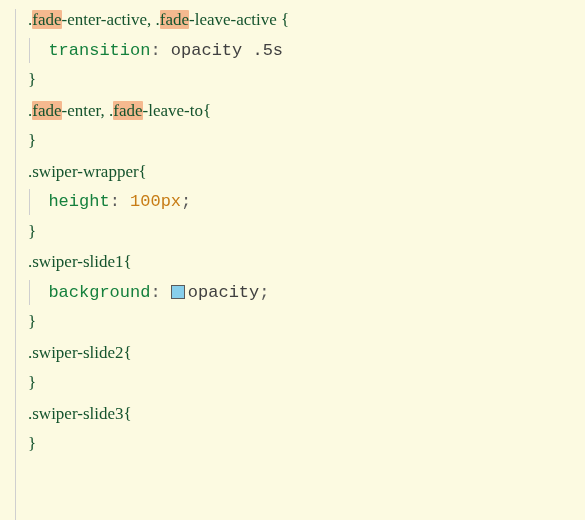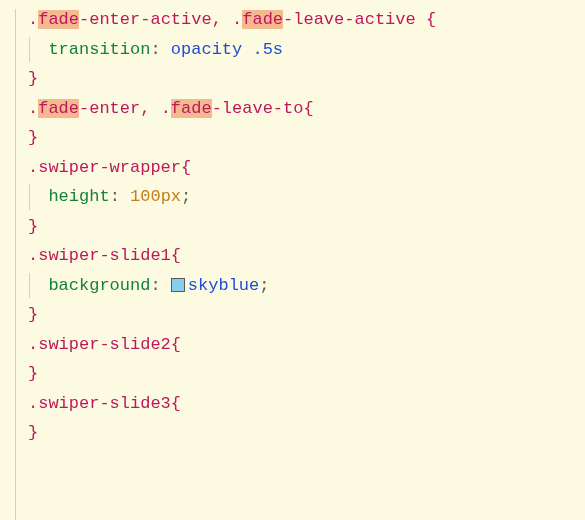--- a/index.html
+++ b/index.html
@@ -34,24 +34,24 @@
       left: 1px;
       top: 2px;
       bottom: 2px;
       width: 1px;
       background: #cfcfcf;
     }
     .hl {
       background: #f5b98f;
       border-radius: 1px;
     }
-    .sel { color: #be185d; }
+    .sel { color: #14532d; font-family: Liberation Serif, serif; }
     .prop { color: #15803d; }
     .num { color: #c77c15; }
-    .val { color: #1d4ed8; }
+    .val { color: #404040; }
     .punc { color: #5a5a5a; }
     .swatch {
       display: inline-block;
       width: 14px;
       height: 14px;
       border: 1px solid #5a5a5a;
       vertical-align: -2px;
       margin-right: 3px;
     }
   </style>
@@ -67,21 +67,21 @@
   <div class="line"><span class="sel">}</span></div>
 
   <div class="line"><span class="sel"><span>.</span><span class="hl">fade</span><span>-enter, .</span><span class="hl">fade</span><span>-leave-to{</span></span></div>
   <div class="line"><span class="sel">}</span></div>
 
   <div class="line"><span class="sel">.swiper-wrapper{</span></div>
   <div class="line indent-line"><span class="guide"></span>  <span class="prop">height</span><span class="punc">: </span><span class="num">100px</span><span class="punc">;</span></div>
   <div class="line"><span class="sel">}</span></div>
 
   <div class="line"><span class="sel">.swiper-slide1{</span></div>
-  <div class="line indent-line"><span class="guide"></span>  <span class="prop">background</span><span class="punc">: </span><span class="swatch" style="background:#87ceeb"></span><span class="val">skyblue</span><span class="punc">;</span></div>
+  <div class="line indent-line"><span class="guide"></span>  <span class="prop">background</span><span class="punc">: </span><span class="swatch" style="background:#87ceeb"></span><span class="val">opacity</span><span class="punc">;</span></div>
   <div class="line"><span class="sel">}</span></div>
 
   <div class="line"><span class="sel">.swiper-slide2{</span></div>
   <div class="line"><span class="sel">}</span></div>
 
   <div class="line"><span class="sel">.swiper-slide3{</span></div>
   <div class="line"><span class="sel">}</span></div>
 
 </div>
 

